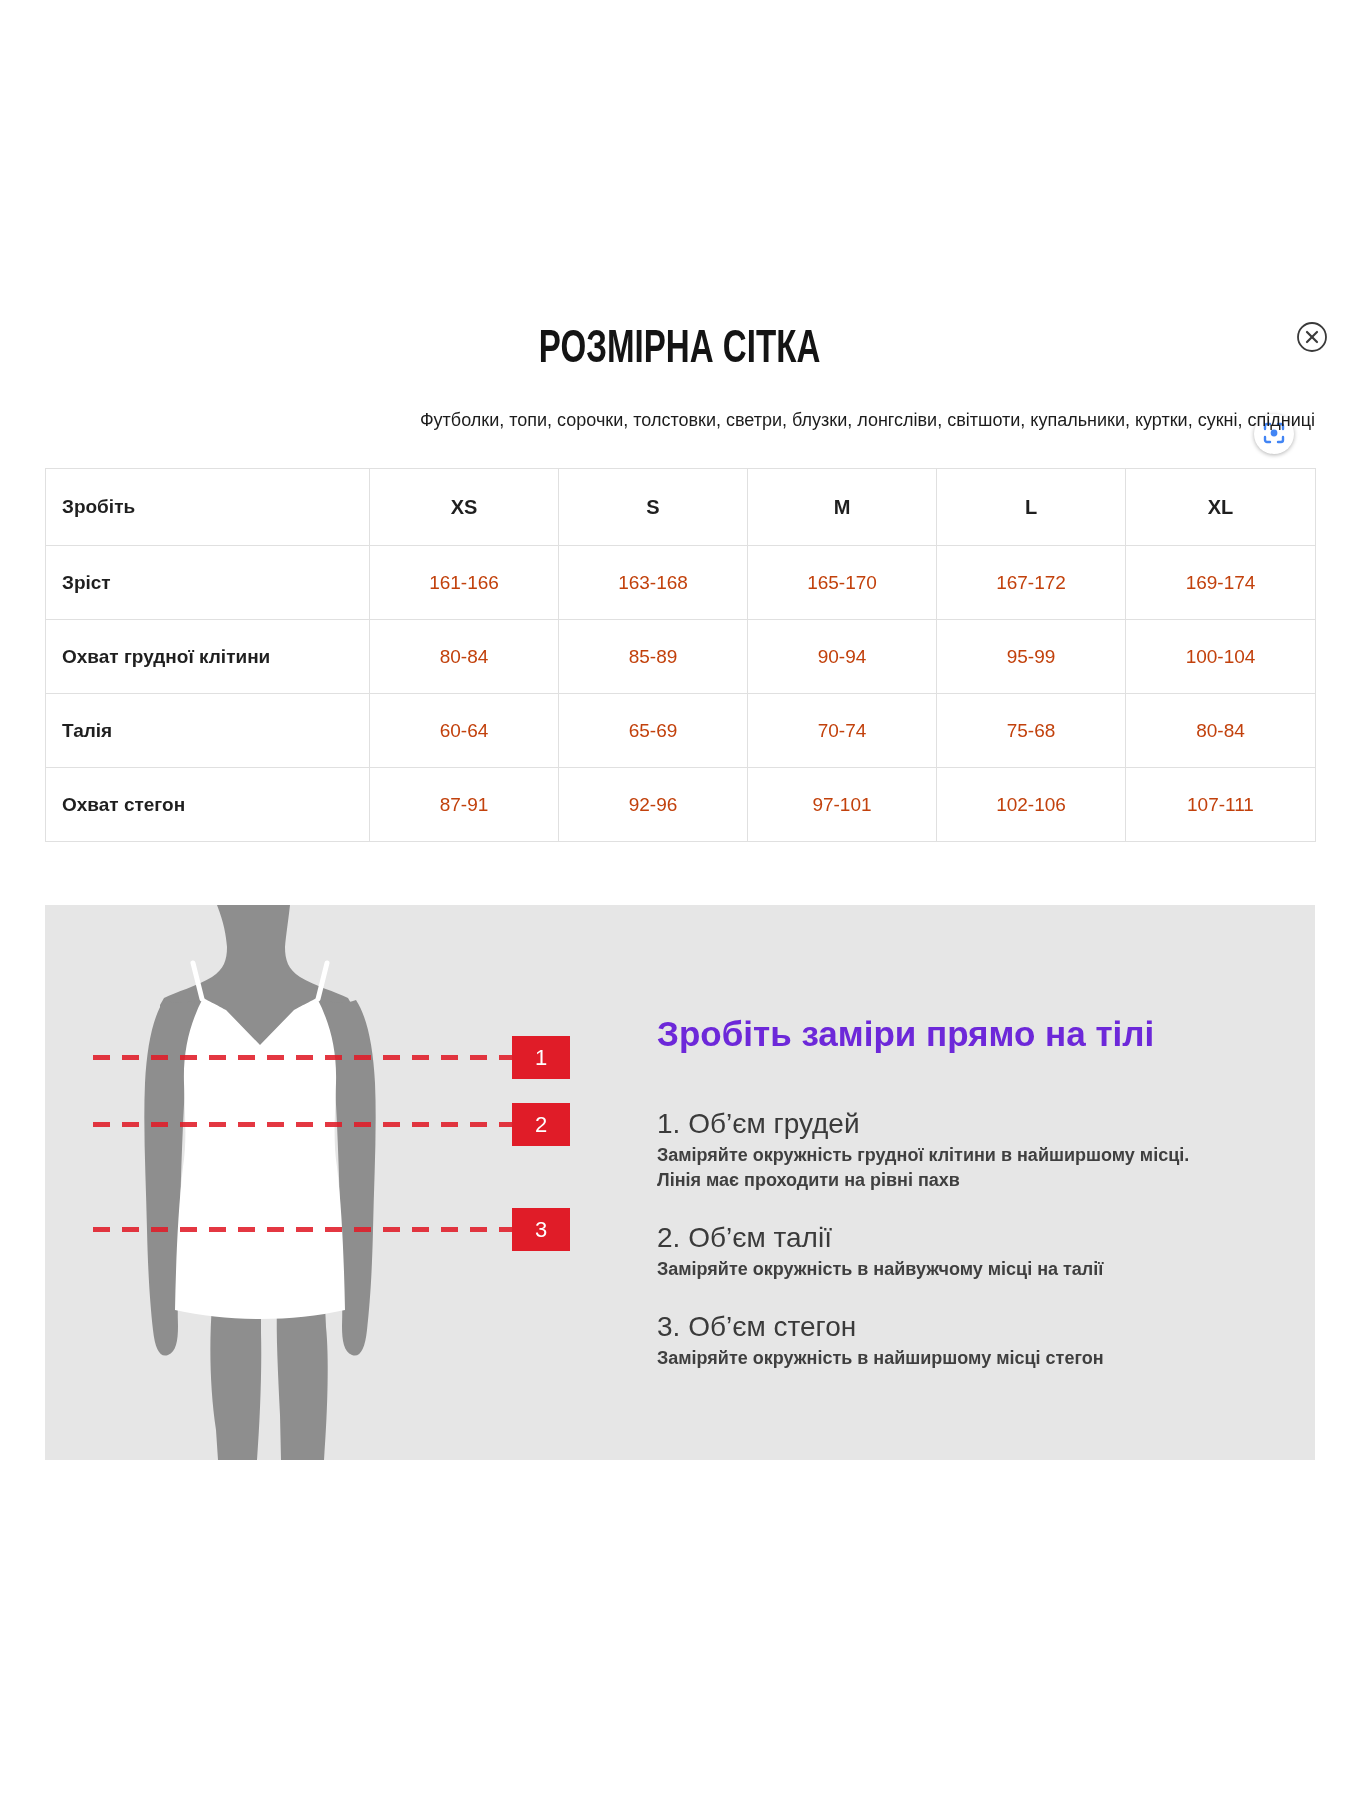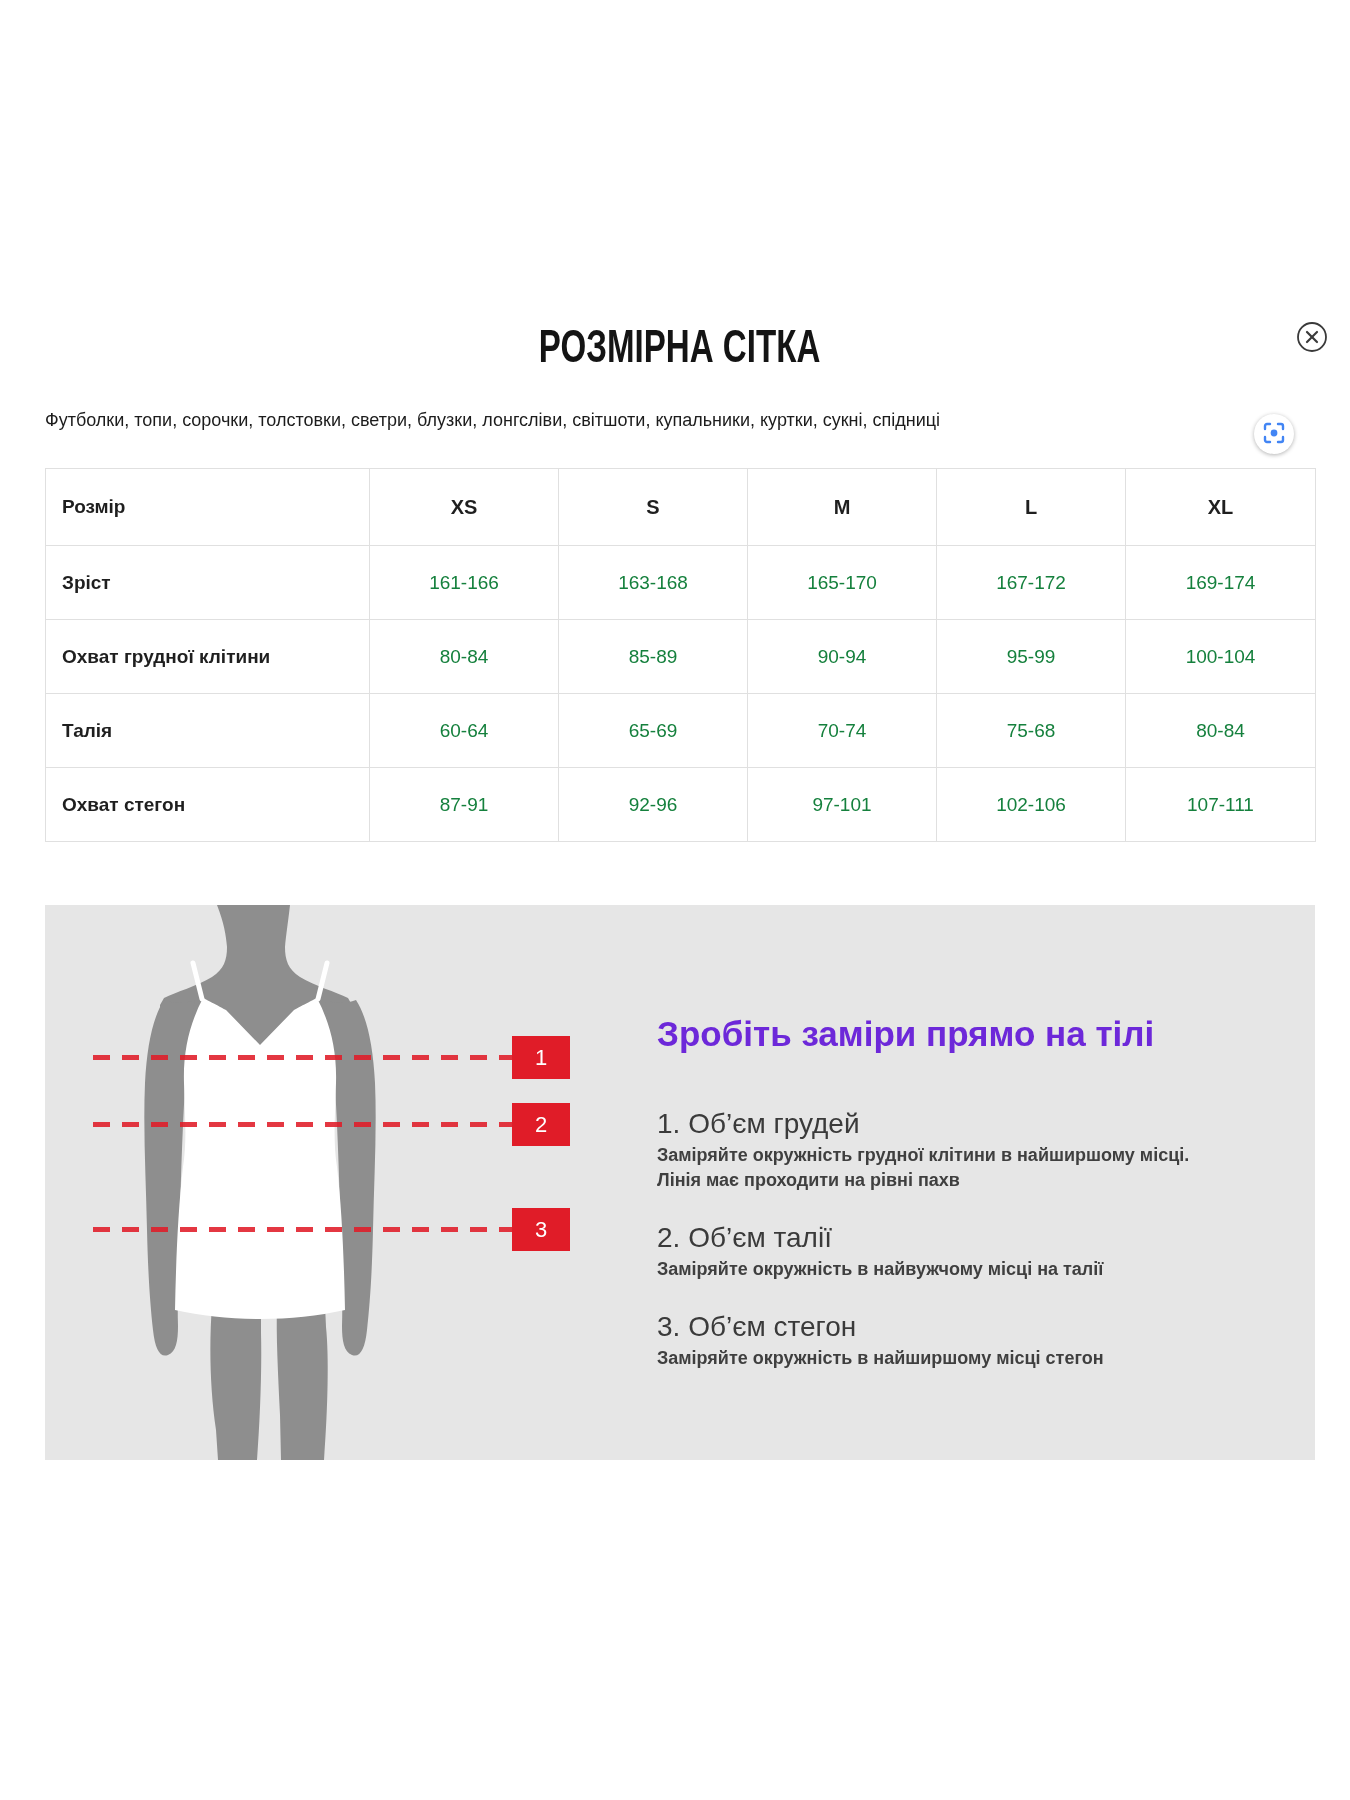--- a/index.html
+++ b/index.html
@@ -18,31 +18,31 @@
     display:flex;align-items:center;justify-content:center;
   }
   
   .title{
     position:absolute;left:45px;top:322px;width:1270px;margin:0;
     text-align:center;font-size:46px;line-height:48px;font-weight:800;color:#141414;
   }
   .title span{display:inline-block;transform:scaleX(.72);transform-origin:center;letter-spacing:0;}
   .subtitle{
     position:absolute;left:45px;top:410px;width:1270px;margin:0;
-    text-align:left;font-size:18px;color:#1c1c1c;
+    text-align:right;font-size:18px;color:#1c1c1c;
   }
   
   table.size-table{
     position:absolute;left:45px;top:468px;width:1270px;
     border-collapse:collapse;table-layout:fixed;
   }
   .size-table th,.size-table td{border:1px solid #e0e0e0;vertical-align:middle;}
   .size-table .lbl{ text-align:left;padding-left:16px;font-weight:700;font-size:19px;color:#1f1f1f;}
   .size-table thead th{height:74px;font-size:20px;font-weight:700;color:#1f1f1f;}
-  .size-table tbody td{height:71px;text-align:center;font-size:19px;font-weight:400;color:#15803d;}
+  .size-table tbody td{height:71px;text-align:center;font-size:19px;font-weight:400;color:#c2410c;}
   
   .panel{position:absolute;left:45px;top:905px;width:1270px;height:555px;background:var(--panel-bg,#e6e6e6);}
   .figure-svg{position:absolute;left:45px;top:0;width:370px;height:555px;}
   .body-fill{fill:var(--silhouette-gray,#8e8e8e);}
   .dress-fill{fill:#ffffff;}
   .dash-line{
     position:absolute;left:48px;width:419px;height:5px;opacity:.88;
     background:repeating-linear-gradient(90deg,var(--marker-red,#e01c28) 0 17px,transparent 17px 29px);
   }
   .marker-box{
@@ -95,21 +95,21 @@
     <colgroup>
       <col style="width:324px">
         <col style="width:189px">
         <col style="width:189px">
       <col style="width:189px">
         <col style="width:189px">
         <col style="width:190px">
     </colgroup>
     <thead>
       <tr>
-        <th class="lbl">Розмір</th>
+        <th class="lbl">Зробіть</th>
         <th>XS</th>
         <th>S</th>
         <th>M</th>
         <th>L</th>
         <th>XL</th>
       </tr>
     </thead>
     <tbody>
       <tr>
         <td class="lbl">Зріст</td>

